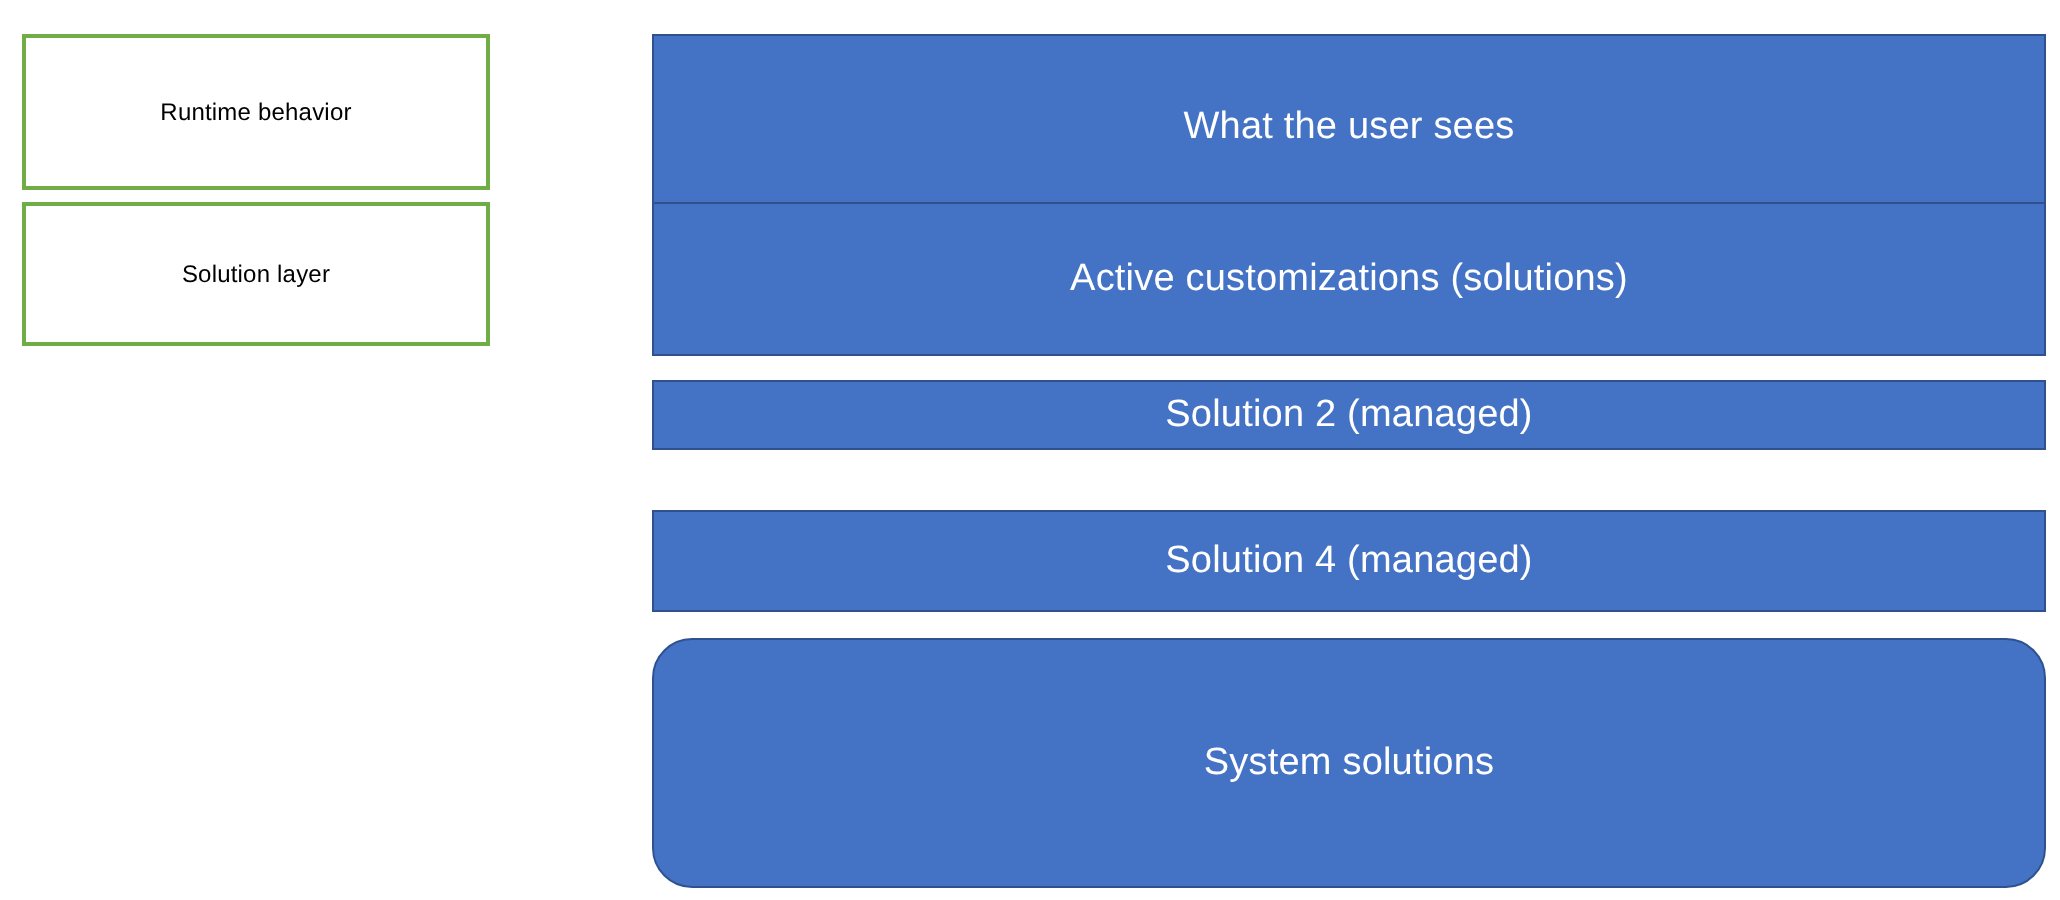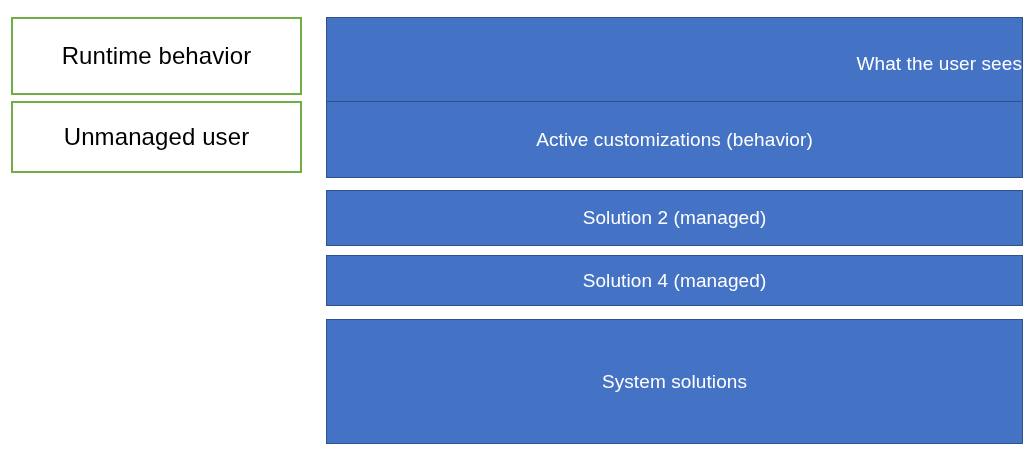--- a/index.html
+++ b/index.html
@@ -18,67 +18,67 @@
   .box {
     position: absolute;
     box-sizing: border-box;
     display: flex;
     align-items: center;
     justify-content: center;
     text-align: center;
   }
   .lbox {
     left: 11px;
-    width: 291px;
+    width: 234px;
     background: var(--left-box-fill, #ffffff);
     border: 2px solid var(--green-border, #70AD47);
     color: var(--left-text, #000000);
-    font-size: 24px;
+    font-size: 12px;
   }
   .rbox {
     left: 326px;
     width: 697px;
     background: var(--blue-fill, #4472C4);
     border: 1.5px solid var(--blue-border, #2F528F);
     color: var(--right-text, #ffffff);
     font-size: 19px;
   }
   .lbox1 { top: 17px;  height: 78px;  }
   .lbox2 { top: 101px; height: 72px;  }
   .lbox3 { top: 186px; height: 258px; }
-  .rbox1 { top: 17px;  height: 93px; justify-content: flex-end;  }
+  .rbox1 { top: 17px;  height: 93px;  }
   .rbox2 { top: 101px; height: 77px;  }
-  .rbox3 { top: 190px; height: 56px;  }
+  .rbox3 { top: 190px; height: 35px;  }
   .rbox4 { top: 255px; height: 51px;  }
-  .rbox5 { top: 319px; height: 125px; }
+  .rbox5 { top: 319px; height: 125px; border-radius: 20px; }
   .box-label {
     pointer-events: none;
     letter-spacing: 0.1px;
   }
 </style>
 </head>
 <body>
 
 <div class="canvas">
 
   <div class="box lbox lbox1">
     <span class="box-label">Runtime behavior</span>
   </div>
 
   <div class="box lbox lbox2">
-    <span class="box-label">Unmanaged user</span>
+    <span class="box-label">Solution layer</span>
   </div>
 
 
   <div class="box rbox rbox1">
     <span class="box-label">What the user sees</span>
   </div>
 
   <div class="box rbox rbox2">
-    <span class="box-label">Active customizations (behavior)</span>
+    <span class="box-label">Active customizations (solutions)</span>
   </div>
 
   <div class="box rbox rbox3">
     <span class="box-label">Solution 2 (managed)</span>
   </div>
 
   <div class="box rbox rbox4">
     <span class="box-label">Solution 4 (managed)</span>
   </div>
 

